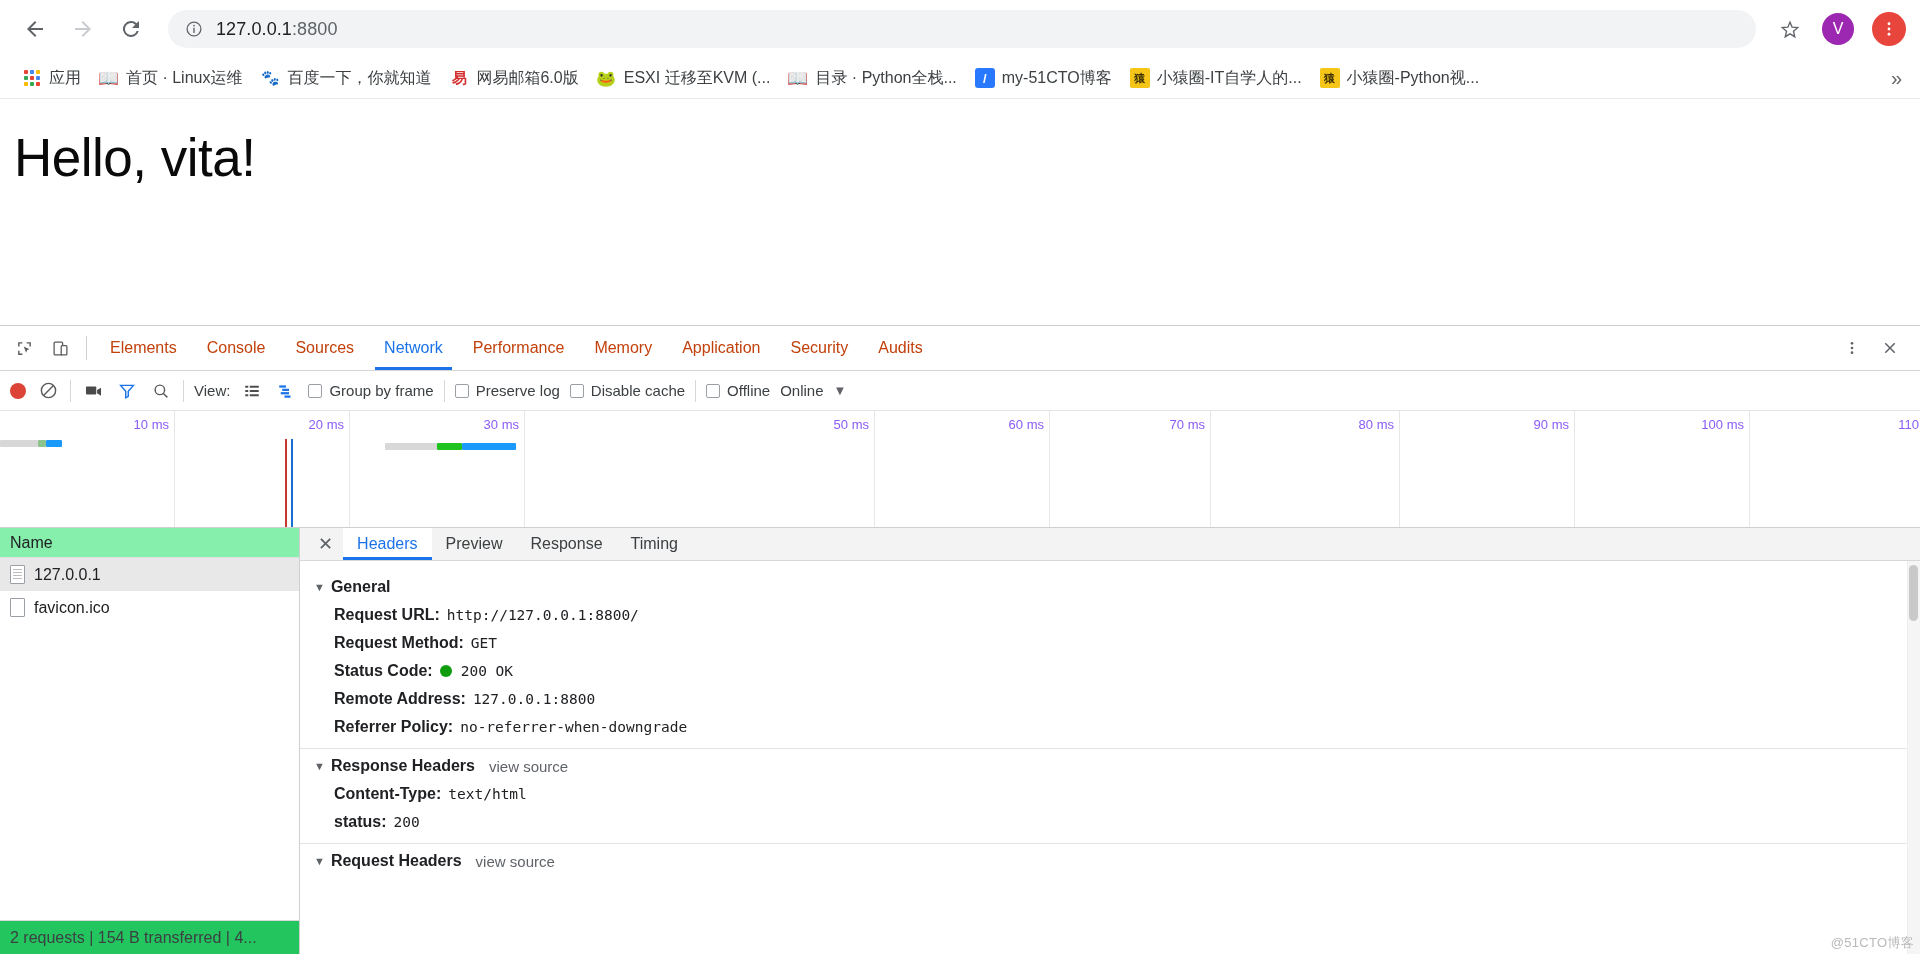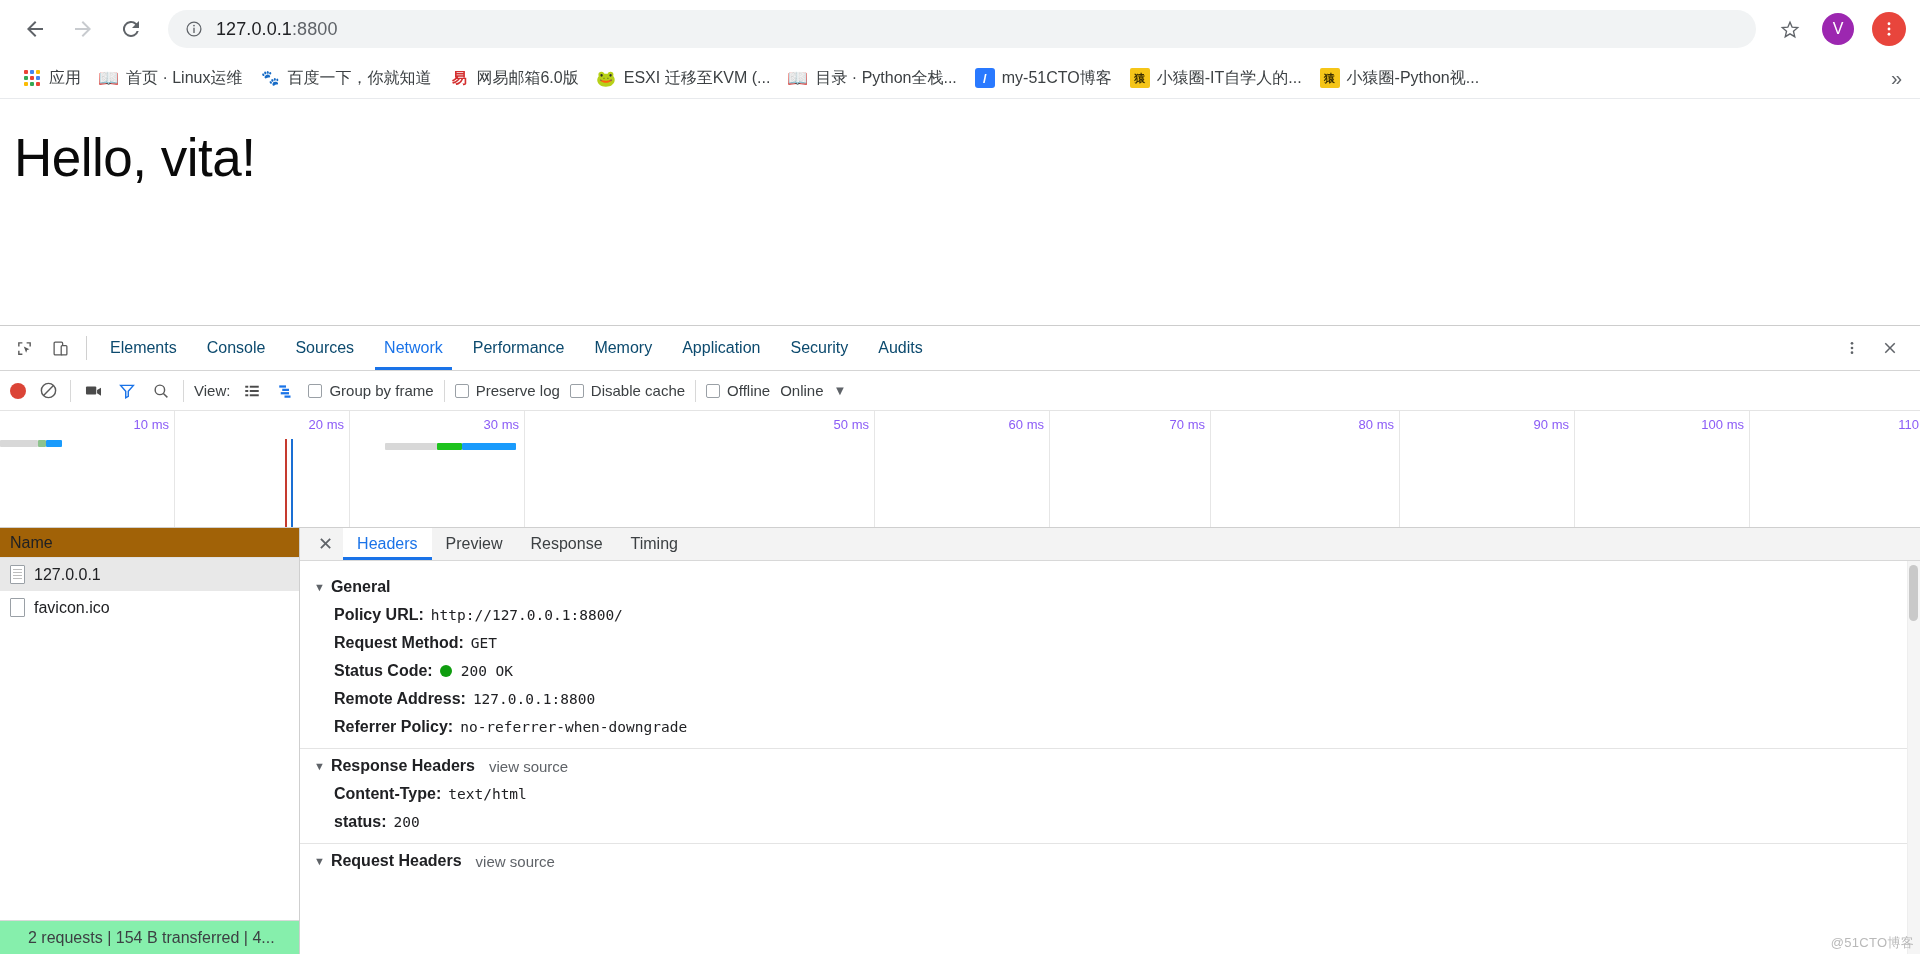--- a/index.html
+++ b/index.html
@@ -158,21 +158,21 @@
   .dt-iconbtn {
     width: 36px;
     display: flex; align-items: center; justify-content: center;
     color: #5a5a5a;
   }
   .dt-sep { width: 1px; background: #d0d0d0; margin: 10px 8px; }
   .dt-tab {
     display: flex; align-items: center;
     padding: 0 15px;
     font-size: 16px;
-    color: #0c4a6e;
+    color: #c2410c;
     position: relative;
     white-space: nowrap;
   }
   .dt-tab.active { color: #1a73e8; }
   .dt-tab.active::after {
     content:""; position:absolute; left: 6px; right: 6px; bottom: 0;
     height: 3px; background: #1a73e8;
   }
   .dt-right { margin-left: auto; display: flex; align-items: center; padding-right: 14px; gap: 6px;}
   .dt-kebab { width: 32px; height:32px; display:flex;align-items:center;justify-content:center;color:#5f6368;}
@@ -266,21 +266,21 @@
     display: flex; flex-direction: column;
     min-height: 0;
   }
   .req-head {
     height: 30px;
     display:flex; align-items:center;
     padding-left: 10px;
     font-size: 16px;
     color: #202124;
     border-bottom: 1px solid #e0e0e0;
-    background: #a16207;
+    background: #86efac;
   }
   .req-rows { flex: 1 1 auto; overflow: hidden; }
   .req-row {
     height: 33px;
     display: flex; align-items: center;
     gap: 9px;
     padding-left: 10px;
     font-size: 16px;
     color: #202124;
   }
@@ -296,25 +296,25 @@
   .doc-ico.filled::after {
     content:"";
     position:absolute; left:2px; right:2px; top:3px;
     height:1px;
     box-shadow: 0 3px 0 #bdbdbd, 0 6px 0 #bdbdbd, 0 9px 0 #bdbdbd;
     background:#bdbdbd;
   }
   .req-status {
     height: 34px;
     display:flex; align-items:center;
-    padding-left: 28px;
+    padding-left: 10px;
     font-size: 16px;
     color: #3c4043;
     border-top: 1px solid #d9d9d9;
-    background: #86efac;
+    background: #22c55e;
     white-space: nowrap;
     overflow: hidden;
   }
 
   .detail-pane {
     flex: 1 1 auto;
     display: flex; flex-direction: column;
     min-width: 0; min-height: 0;
     position: relative;
   }
@@ -712,21 +712,21 @@
       <div class="detail-body">
         <div class="scroll-track">
           <div class="scrollbar"></div>
         </div>
 
         <div class="sec-title">
           <span class="tri">▼</span>
           <span>General</span>
         </div>
         <div class="kv">
-          <span class="k">Policy URL:</span>
+          <span class="k">Request URL:</span>
           <span class="v">http://127.0.0.1:8800/</span>
         </div>
         <div class="kv">
           <span class="k">Request Method:</span>
           <span class="v">GET</span>
         </div>
         <div class="kv">
           <span class="k">Status Code:</span>
           <span class="status-dot"></span>
           <span class="v">200 OK</span>

